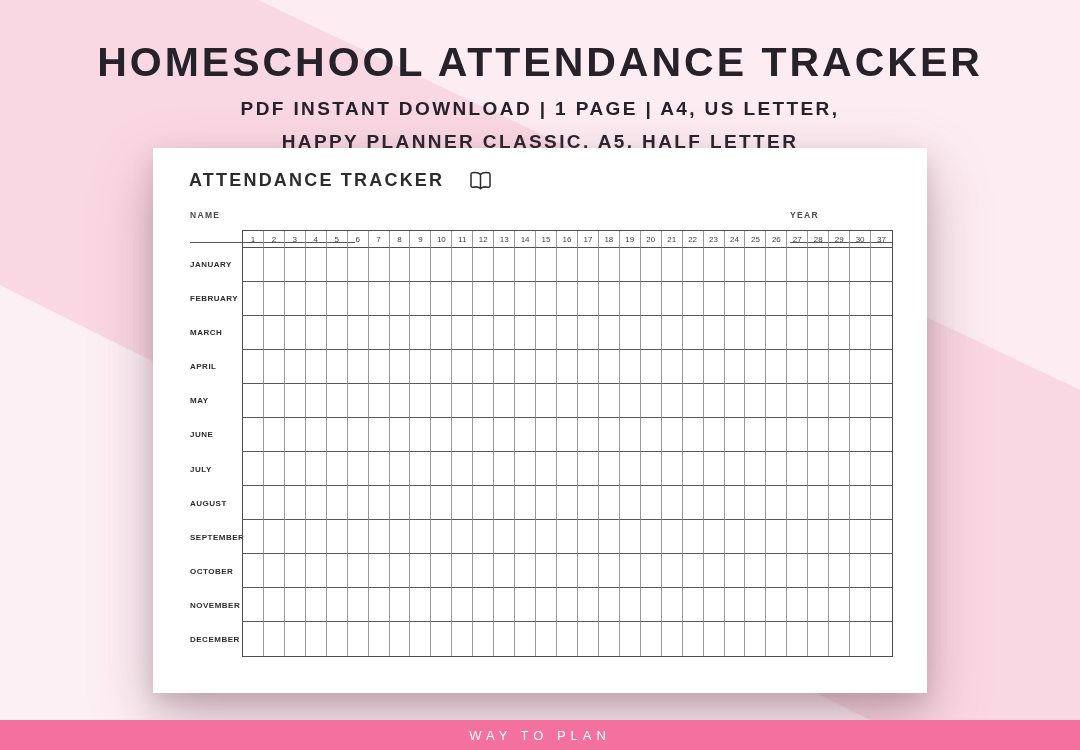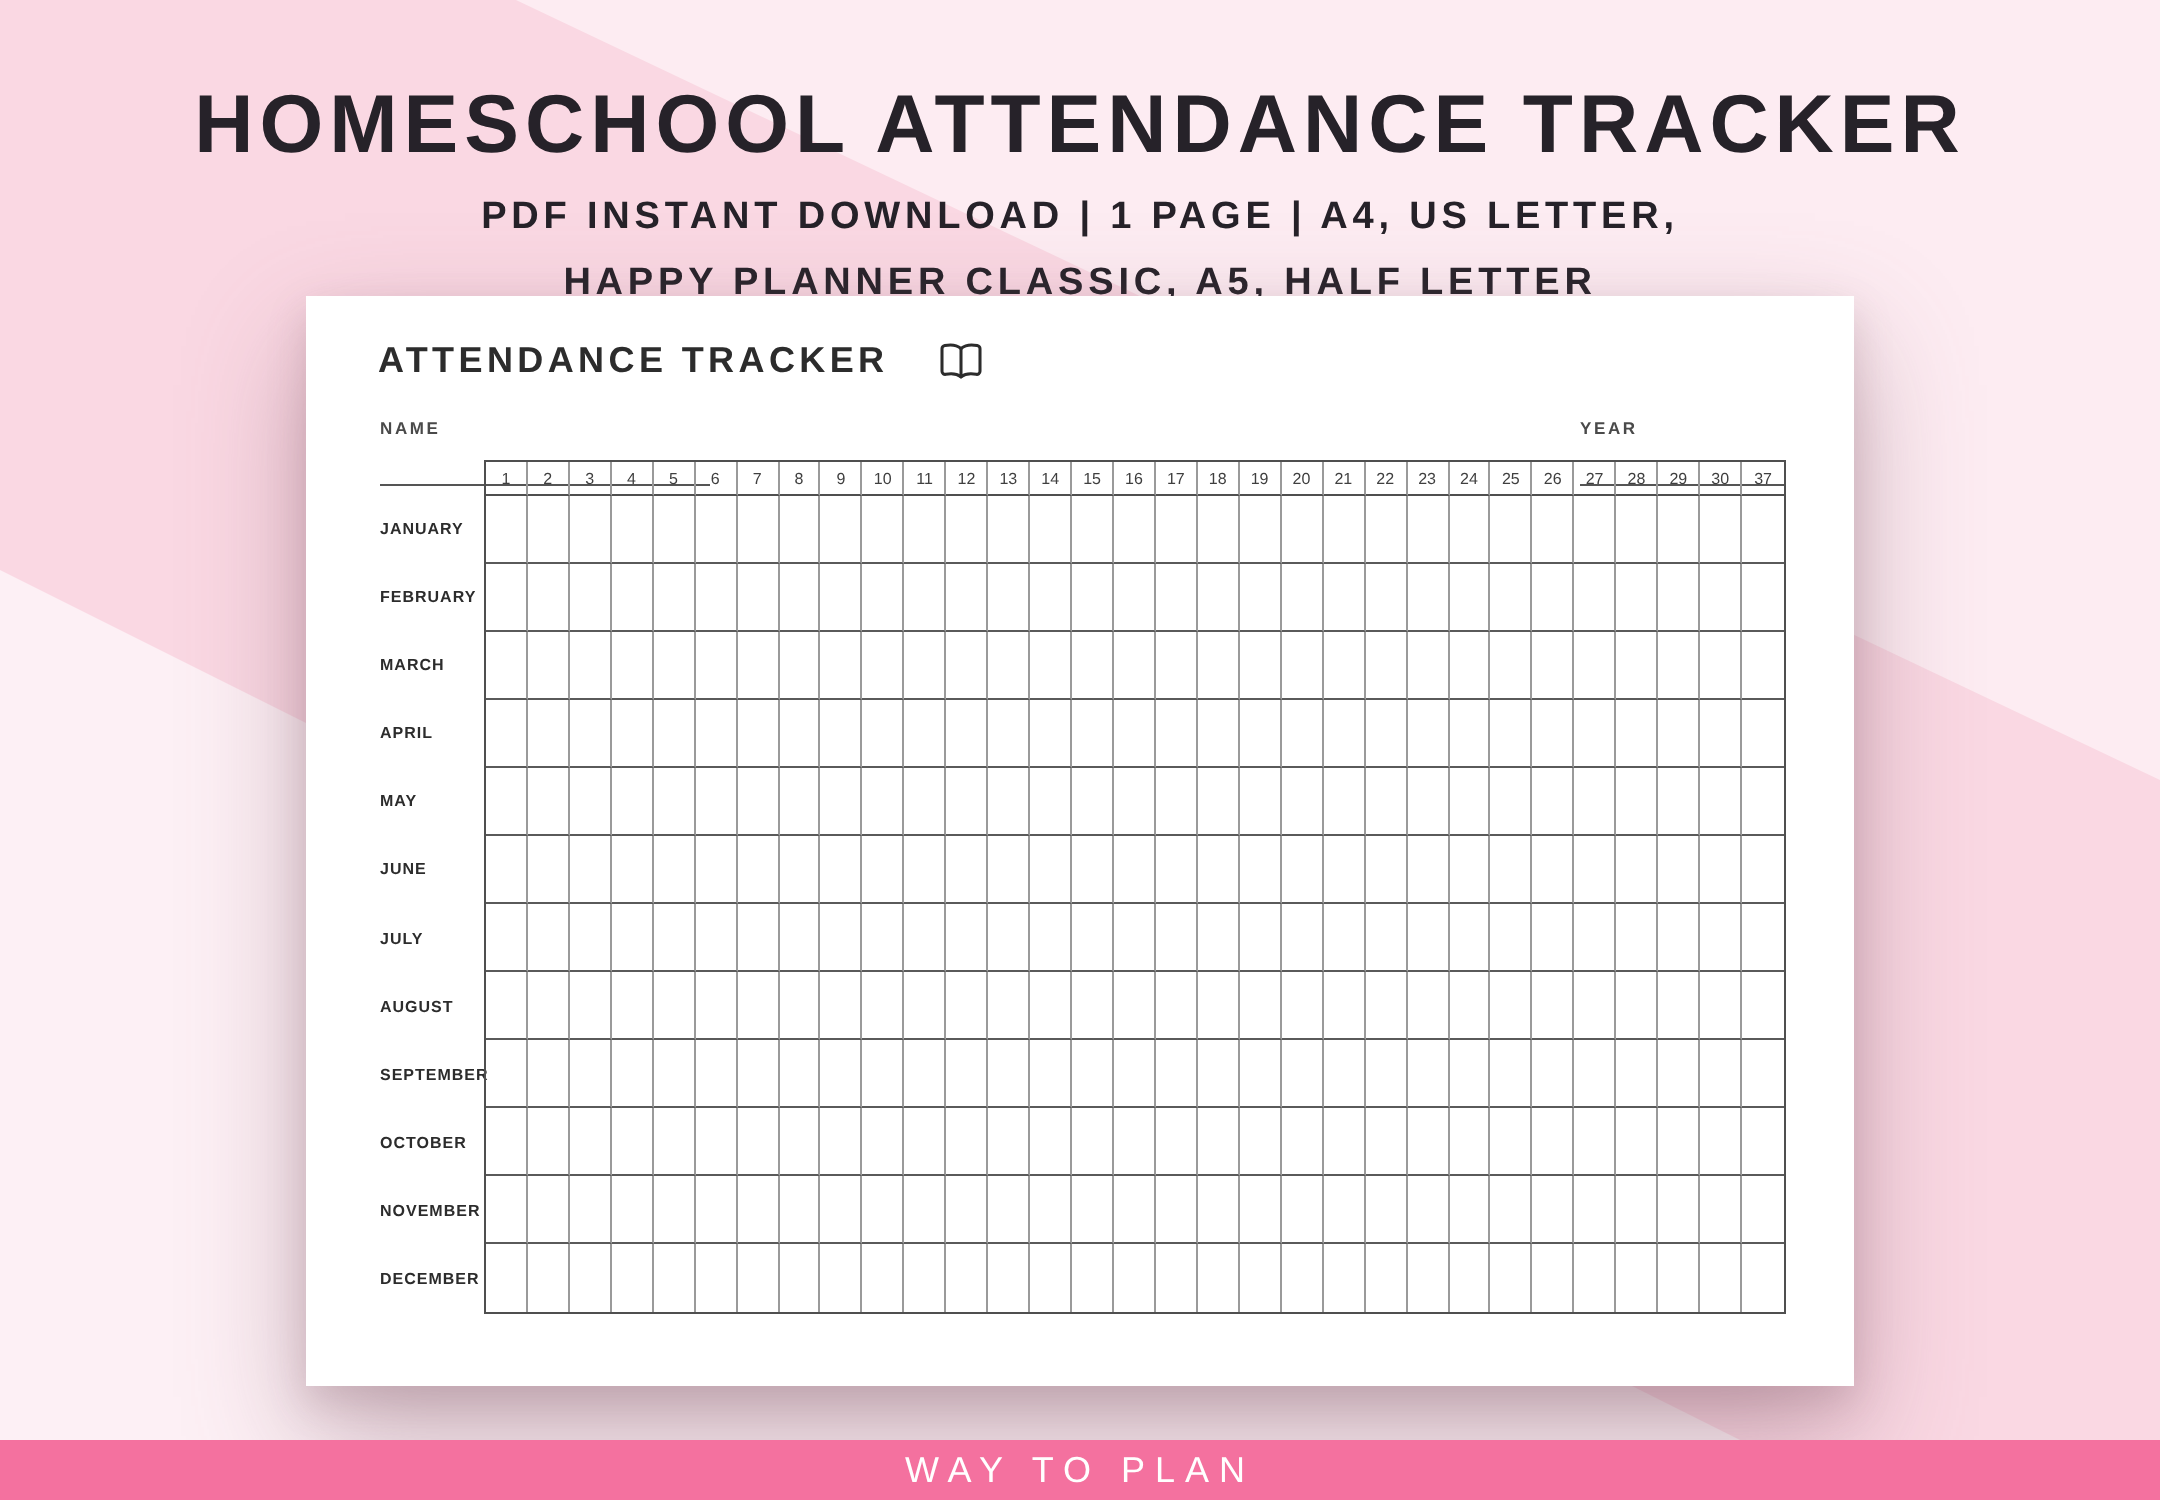--- a/index.html
+++ b/index.html
@@ -72,21 +72,21 @@
   .mlabel {
     flex:1; display:flex; align-items:center;
     font-size:8px; font-weight:700; letter-spacing:0.5px; color:#2c2c2c;
     white-space:nowrap;
   }
   
   .footer-bar {
     position:absolute; left:0; right:0; bottom:0; height:30px;
     background:#f4719f;
     display:flex; align-items:center; justify-content:center;
-    color:#ffffff; font-size:18px; font-weight:500; letter-spacing:5px;
+    color:#ffffff; font-size:13px; font-weight:500; letter-spacing:5px;
   }
 </style>
 </head>
 <body>
 
 <div class="poster">
   <div class="bg-light-tr"></div>
   <div class="bg-light-bl"></div>
 
   <div class="header">

